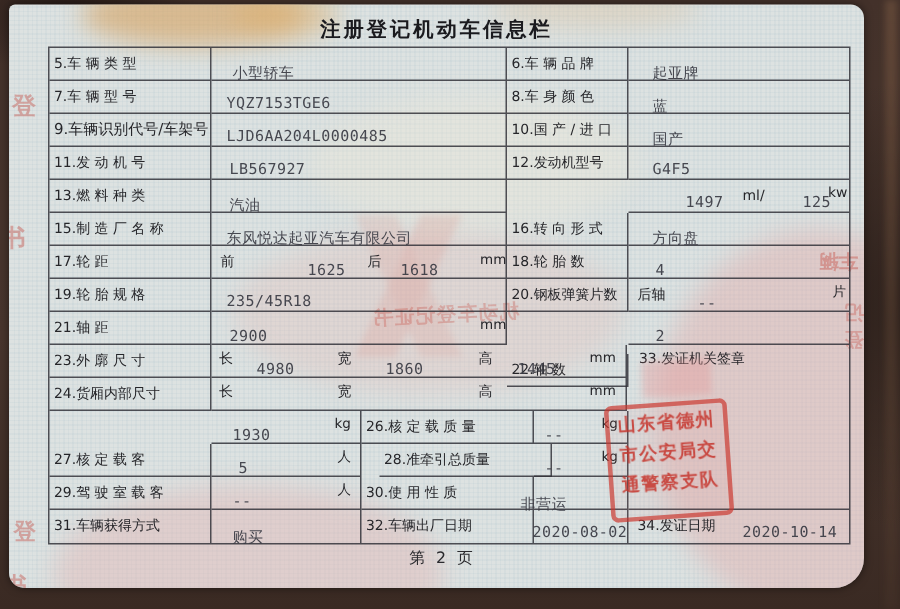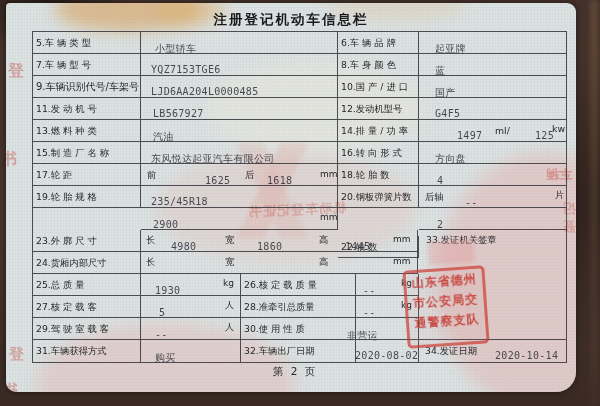--- a/index.html
+++ b/index.html
@@ -126,21 +126,20 @@
       <div class="cell" style="left:0;top:66px;width:108px;height:22px;">11.发 动 机 号</div>
       <div class="cell" style="left:108px;top:66px;width:197px;height:22px;"></div>
       <span class="val" style="left:120px;top:76px;">LB567927</span>
       <div class="cell" style="left:305px;top:66px;width:81px;height:22px;">12.发动机型号</div>
       <div class="cell noR" style="left:386px;top:66px;width:147px;height:22px;"></div>
       <span class="val" style="left:402px;top:76px;">G4F5</span>
 
       <div class="cell" style="left:0;top:88px;width:108px;height:22px;">13.燃 料 种 类</div>
       <div class="cell" style="left:108px;top:88px;width:197px;height:22px;"></div>
       <span class="val" style="left:120px;top:98px;">汽油</span>
-      <div class="cell" style="left:305px;top:88px;width:81px;height:22px;">14.排 量 / 功 率</div>
       <div class="cell noR" style="left:386px;top:88px;width:147px;height:22px;"></div>
       <span class="val" style="left:424px;top:98px;">1497</span>
       <span class="printed" style="left:462px;top:93px;">ml/</span>
       <span class="val" style="left:502px;top:98px;">125</span>
       <span class="printed" style="left:519px;top:91px;">kw</span>
 
       <div class="cell" style="left:0;top:110px;width:108px;height:22px;">15.制 造 厂 名 称</div>
       <div class="cell" style="left:108px;top:110px;width:197px;height:22px;"></div>
       <span class="val" style="left:118px;top:120px;">东风悦达起亚汽车有限公司</span>
       <div class="cell" style="left:305px;top:110px;width:81px;height:22px;">16.转 向 形 式</div>
@@ -160,20 +159,21 @@
 
       <div class="cell" style="left:0;top:154px;width:108px;height:22px;">19.轮 胎 规 格</div>
       <div class="cell" style="left:108px;top:154px;width:197px;height:22px;"></div>
       <span class="val" style="left:118px;top:164px;">235/45R18</span>
       <div class="cell" style="left:305px;top:154px;width:81px;height:22px;">20.钢板弹簧片数</div>
       <div class="cell noR" style="left:386px;top:154px;width:147px;height:22px;"></div>
       <span class="printed" style="left:392px;top:159px;">后轴</span>
       <span class="val" style="left:432px;top:165px;">--</span>
       <span class="unit" style="left:522px;top:158px;">片</span>
 
+      <div class="cell" style="left:0;top:176px;width:108px;height:22px;">21.轴          距</div>
       <div class="cell" style="left:108px;top:176px;width:197px;height:22px;"></div>
       <span class="val" style="left:120px;top:187px;">2900</span>
       <span class="unit" style="left:287px;top:180px;">mm</span>
       <div class="cell" style="left:305px;top:176px;width:81px;height:22px;margin-top:28px;">22.轴        数</div>
       <div class="cell noR" style="left:386px;top:176px;width:147px;height:22px;"></div>
       <span class="val" style="left:404px;top:187px;">2</span>
 
       <div class="cell" style="left:0;top:198px;width:108px;height:22px;">23.外 廓 尺 寸</div>
       <div class="cell" style="left:108px;top:198px;width:277px;height:22px;"></div>
       <span class="printed" style="left:113px;top:202px;">长</span>
@@ -186,34 +186,33 @@
       <div class="cell noR" style="left:386px;top:198px;width:147px;height:110px;"></div>
       <span class="printed" style="left:393px;top:202px;font-size:9.3px;">33.发证机关签章</span>
 
       <div class="cell" style="left:0;top:220px;width:108px;height:22px;">24.货厢内部尺寸</div>
       <div class="cell" style="left:108px;top:220px;width:277px;height:22px;"></div>
       <span class="printed" style="left:113px;top:224px;">长</span>
       <span class="printed" style="left:192px;top:224px;">宽</span>
       <span class="printed" style="left:286px;top:224px;">高</span>
       <span class="unit" style="left:360px;top:224px;">mm</span>
 
-      <div class="cell" style="left:0;top:242px;width:108px;height:22px;">25.总    质    量</div>
       <div class="cell" style="left:108px;top:242px;width:100px;height:22px;"></div>
       <span class="val" style="left:122px;top:253px;">1930</span>
       <span class="unit" style="left:190px;top:246px;">kg</span>
       <div class="cell" style="left:208px;top:242px;width:115px;height:22px;">26.核 定 载 质 量</div>
       <div class="cell" style="left:323px;top:242px;width:63px;height:22px;"></div>
       <span class="val" style="left:330px;top:253px;">--</span>
       <span class="unit" style="left:368px;top:246px;">kg</span>
 
       <div class="cell" style="left:0;top:264px;width:108px;height:22px;">27.核 定 载 客</div>
       <div class="cell" style="left:108px;top:264px;width:100px;height:22px;"></div>
       <span class="val" style="left:126px;top:275px;">5</span>
       <span class="unit" style="left:192px;top:268px;">人</span>
-      <div class="cell" style="left:208px;top:264px;width:115px;height:22px;">28.准牵引总质量</div>
+      <div class="cell" style="left:220px;top:264px;width:115px;height:22px;">28.准牵引总质量</div>
       <div class="cell" style="left:323px;top:264px;width:63px;height:22px;"></div>
       <span class="val" style="left:330px;top:275px;">--</span>
       <span class="unit" style="left:368px;top:268px;">kg</span>
 
       <div class="cell" style="left:0;top:286px;width:108px;height:22px;">29.驾 驶 室 载 客</div>
       <div class="cell" style="left:108px;top:286px;width:100px;height:22px;"></div>
       <span class="val" style="left:122px;top:297px;">--</span>
       <span class="unit" style="left:192px;top:290px;">人</span>
       <div class="cell" style="left:208px;top:286px;width:115px;height:22px;">30.使 用 性 质</div>
       <div class="cell" style="left:323px;top:286px;width:63px;height:22px;"></div>

